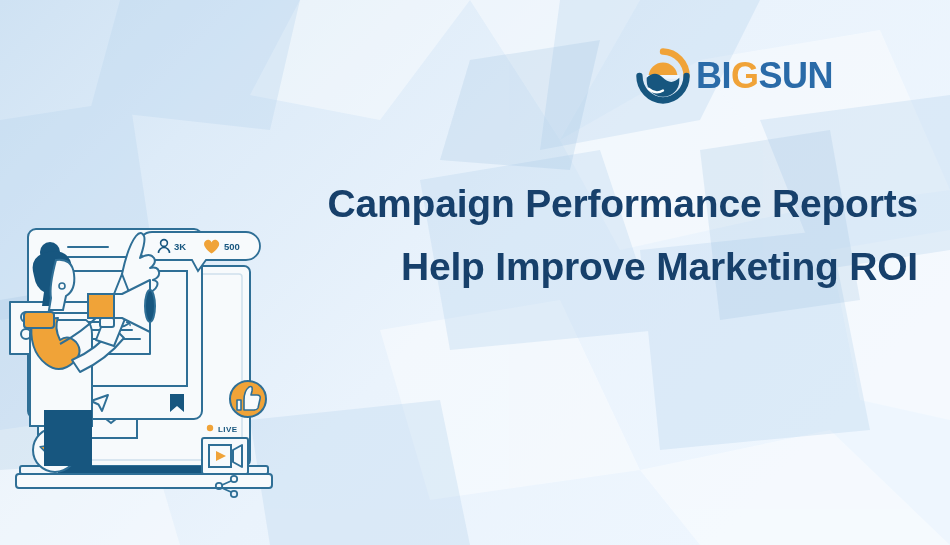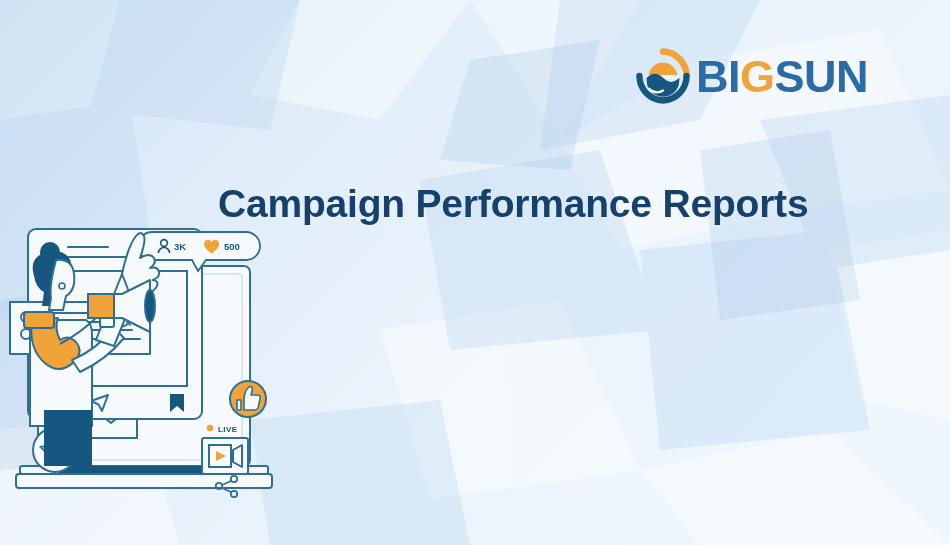--- a/index.html
+++ b/index.html
@@ -19,31 +19,31 @@
 
   .poly-bg { position:absolute; inset:0; width:950px; height:545px; }
 
   
   .logo {
     position:absolute; left:634px; top:47px;
     display:flex; align-items:center; gap:4px;
   }
   .logo-mark { width:58px; height:58px; display:block; }
   .logo-word {
-    font-size:45px; font-weight:bold; letter-spacing:-0.5px;
+    font-size:36px; font-weight:bold; letter-spacing:-0.5px;
     line-height:1; white-space:nowrap;
     font-family:"Liberation Sans", sans-serif;
   }
   .logo-word .seg-blue { color:#2a6ba8; }
   .logo-word .seg-orange { color:#f0a338; }
 
   
   .headline {
     position:absolute; right:32px; top:172px;
-    width:700px; 
+    width:700px; text-align:right;
     color:#17406b;
     font-size:39px; font-weight:bold;
     line-height:1.62;
     letter-spacing:-0.2px;
   }
   .headline .line { display:block; white-space:nowrap; }
 
   
   .illustration { position:absolute; left:0; top:224px; width:320px; height:305px; }
   .illustration svg { display:block; }
@@ -105,20 +105,21 @@
       <path d="M14 34 q9 -9 18 0 q9 9 18 0 v3 a18 18 0 0 1 -36 0 z" fill="#17567f"></path>
       <path d="M16 46 q8 7 16 2" stroke="#ffffff" stroke-width="2.6" fill="none" stroke-linecap="round"></path>
     </svg>
     <div class="logo-word">
       <span class="seg-blue">BI</span><span class="seg-orange">G</span><span class="seg-blue">SUN</span>
     </div>
   </div>
 
   <div class="headline">
     <span class="line">Campaign Performance Reports</span>
+    <span class="line">Help Improve Marketing ROI</span>
   </div>
 
   <div class="illustration">
   <svg width="320" height="305" viewBox="0 0 320 305">
     <defs>
       <clipPath id="screenClip">
             <rect x="38" y="48" width="210" height="190" rx="4"></rect>
           </clipPath>
     </defs>
 

